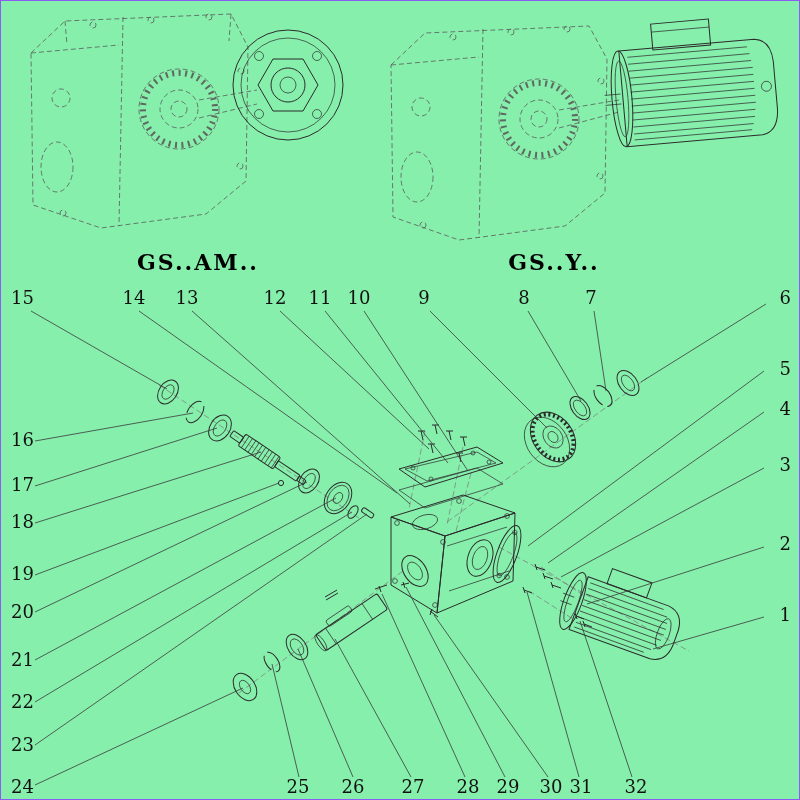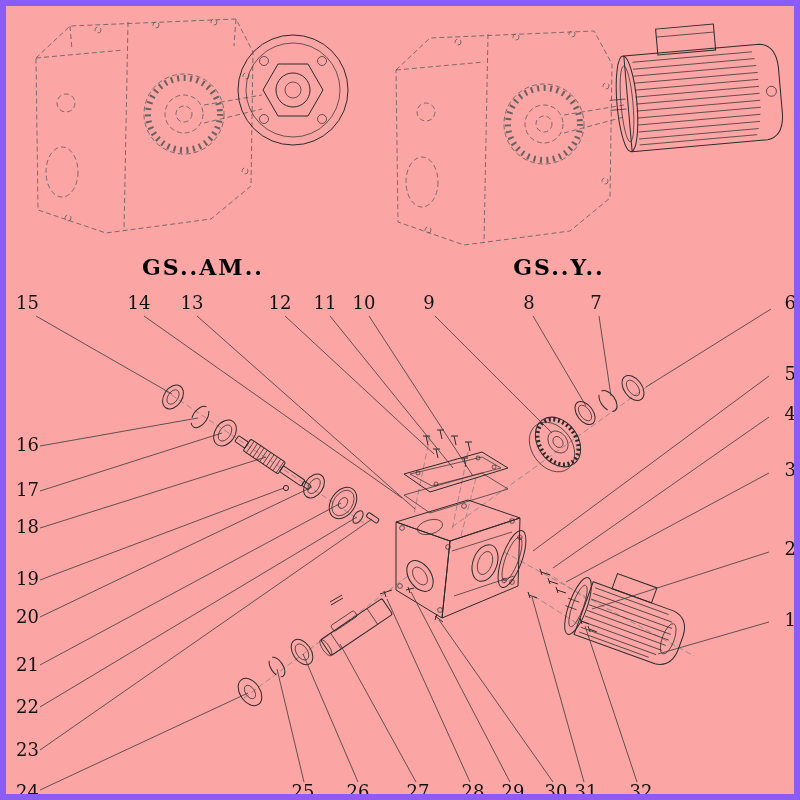--- a/index.html
+++ b/index.html
@@ -1,16 +1,16 @@
 <!DOCTYPE html>
 <html><head>
 <meta charset="utf-8">
 <style>
   html,body{margin:0;padding:0;background:#e8e8e8}
-  .page{position:relative;width:800px;height:800px;background:#fca5a5;border:6px solid #8b5cf6;
+  .page{position:relative;width:800px;height:800px;background:#86efac;border:1px solid #8b5cf6;
         box-sizing:border-box;font-family:"DejaVu Serif",serif;overflow:hidden}
   svg{display:block}
   .dash{fill:none;stroke:#5a5a5a;stroke-width:.8;stroke-dasharray:5 3}
   .dash2{fill:none;stroke:#7a7a7a;stroke-width:.7;stroke-dasharray:6 3}
   .solid{fill:none;stroke:#2b2b2b;stroke-width:1}
   .thin{fill:none;stroke:#2b2b2b;stroke-width:.7}
   .ghost-teeth{fill:none;stroke:#5a5a5a;stroke-width:6;stroke-dasharray:2 4.5;opacity:.9}
   .gear-teeth{fill:none;stroke:#2b2b2b;stroke-width:4;stroke-dasharray:2 2.6}
   .leader{stroke:#3a3a3a;stroke-width:.8;fill:none}
   .callout-num{font-family:"DejaVu Serif",serif;font-size:18px;fill:#111}

